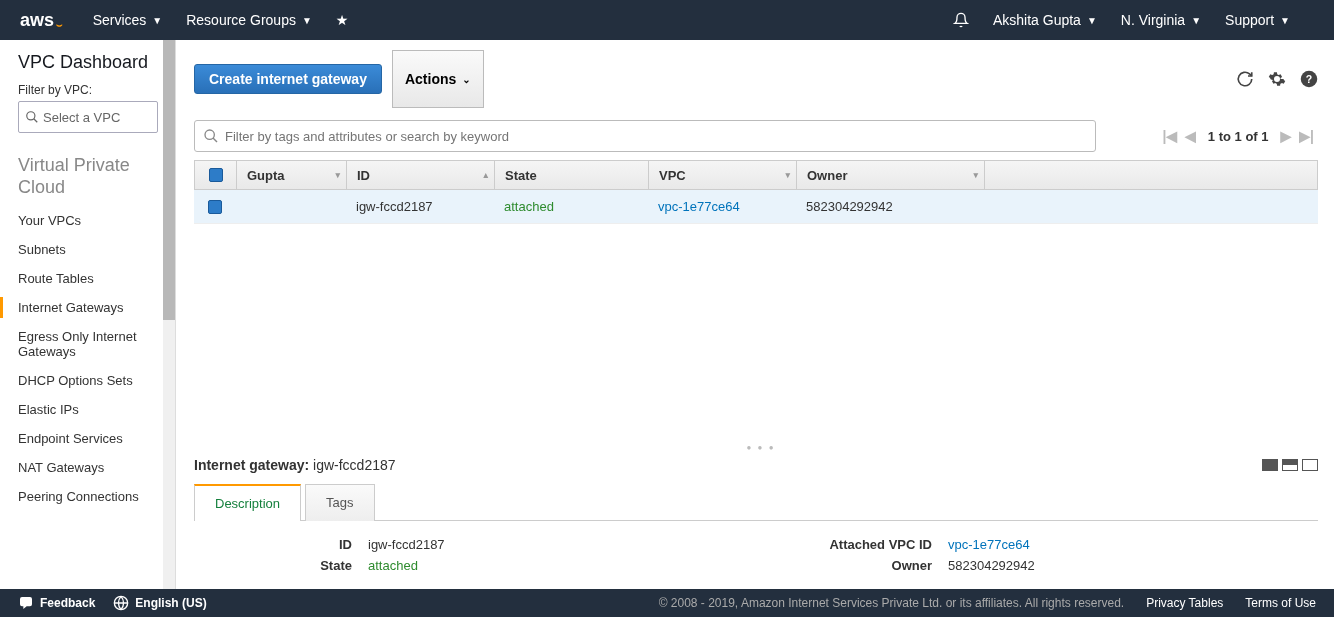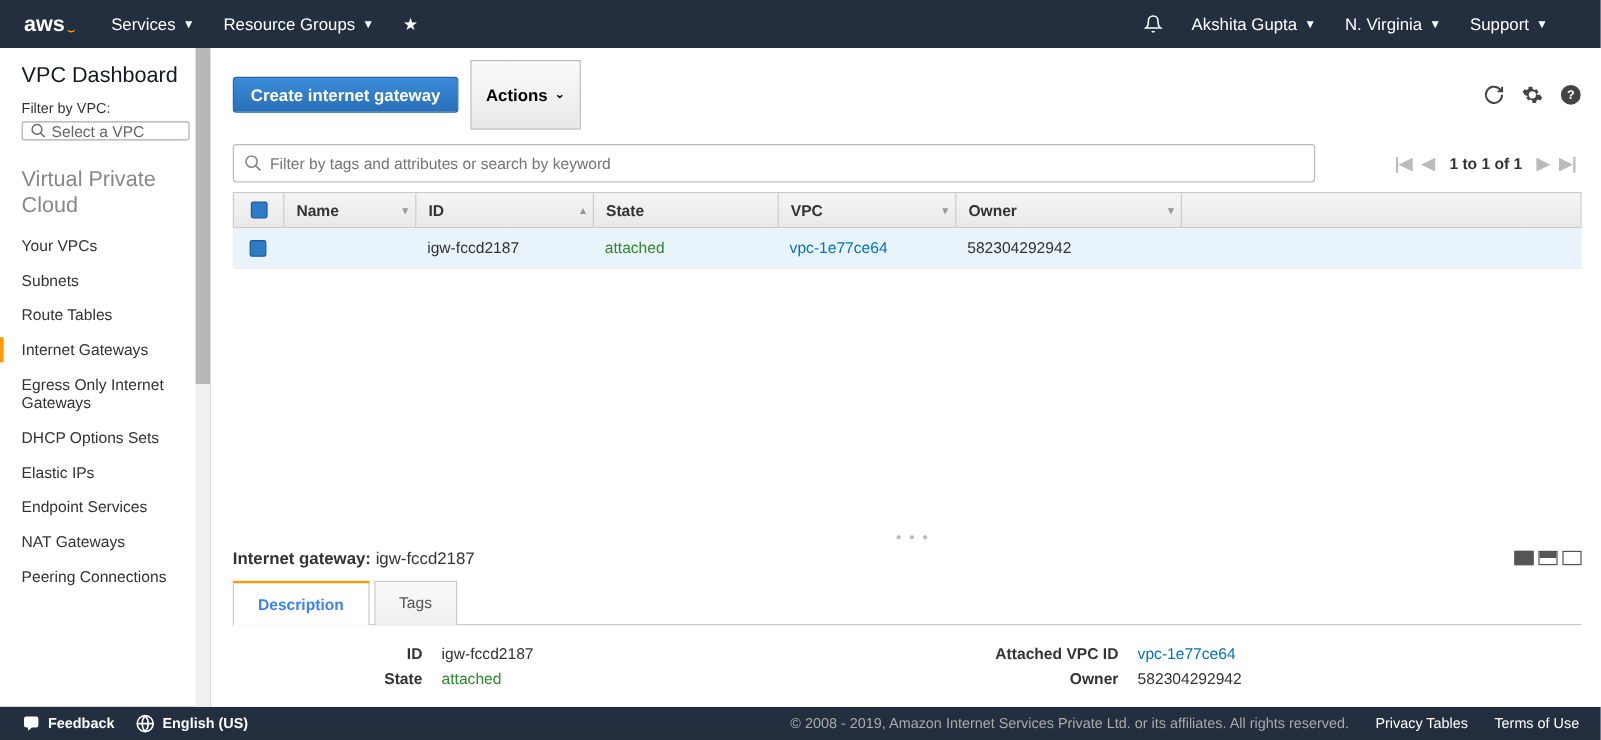--- a/index.html
+++ b/index.html
@@ -14,21 +14,21 @@
 .top-nav-spacer { flex: 1; }
 .pin-icon { color: #fff; font-size: 14px; }
 
 
 .layout { display: flex; height: calc(100vh - 40px - 28px); }
 .sidebar { width: 175px; padding: 12px 16px 12px 18px; position: relative; }
 .sidebar-scroll { position: absolute; right: 0; top: 0; width: 12px; height: 100%; background: #f0f0f0; }
 .sidebar-scroll-thumb { background: #b8b8b8; width: 12px; height: 280px; }
 .sidebar h1 { font-size: 18px; font-weight: 400; color: #16191f; margin-bottom: 10px; }
 .sidebar .filter-label { font-size: 12px; margin-bottom: 4px; display: block; }
-.vpc-select { width: 140px; height: 16px; border: 1px solid #aab; border-radius: 2px; display: flex; align-items: center; padding: 0 6px; background: #fff; font-size: 13px; color: #666; }
+.vpc-select { width: 140px; height: 32px; border: 1px solid #aab; border-radius: 2px; display: flex; align-items: center; padding: 0 6px; background: #fff; font-size: 13px; color: #666; }
 .vpc-select svg { margin-right: 4px; }
 .sidebar h2 { font-size: 18px; font-weight: 400; color: #888; margin-top: 22px; margin-bottom: 8px; line-height: 1.2; }
 .nav-item { display: block; padding: 7px 0; font-size: 13px; color: #333; cursor: pointer; }
 .nav-item.active { color: #333; position: relative; }
 .nav-item.active::before { content: ""; position: absolute; left: -18px; top: 4px; bottom: 4px; width: 3px; background: #ff9900; }
 .collapse-handle { position: absolute; right: -12px; top: 20px; width: 12px; height: 24px; background: #e6e6e6; border: 1px solid #ccc; display: flex; align-items: center; justify-content: center; font-size: 9px; color: #666; cursor: pointer; }
 
 
 .main { flex: 1; background: #fff; border-left: 1px solid #ddd; display: flex; flex-direction: column; position: relative; padding-left: 12px; }
 .toolbar { padding: 10px 16px 8px 6px; display: flex; align-items: center; }
@@ -66,21 +66,21 @@
 
 .detail-splitter { height: 12px; display: flex; justify-content: center; align-items: center; color: #bbb; font-size: 8px; letter-spacing: 2px; cursor: row-resize; margin-top: auto; }
 .detail-header { padding: 4px 16px 10px 6px; display: flex; align-items: center; }
 .detail-title { font-size: 14px; }
 .detail-title b { font-weight: 700; }
 .win-controls { margin-left: auto; display: flex; gap: 4px; }
 .win-btn { width: 16px; height: 12px; border: 1.5px solid #555; cursor: pointer; }
 .win-btn.filled { background: #555; }
 .tabs { display: flex; margin: 0 16px 0 6px; border-bottom: 1px solid #ccc; }
 .tab { padding: 10px 20px; border: 1px solid #ccc; border-bottom: none; background: linear-gradient(#fafafa,#eee); font-size: 13px; cursor: pointer; color: #555; margin-right: 4px; position: relative; top: 1px; }
-.tab.active { background: #fff; border-top: 2px solid #ff9900; font-weight: 700; color: #3b82f6; }
+.tab.active { background: #fff; border-top: 2px solid #ff9900; font-weight: 400; color: #15803d; }
 .detail-body { padding: 16px 40px; display: flex; }
 .detail-col { display: grid; grid-template-columns: 140px 200px; row-gap: 6px; }
 .detail-col.right { margin-left: 200px; grid-template-columns: 180px 200px; }
 .detail-label { text-align: right; font-weight: 700; padding-right: 16px; font-size: 13px; }
 .detail-val { font-size: 13px; }
 
 
 .footer { background: #232f3e; height: 28px; display: flex; align-items: center; padding: 0 18px; color: #ccc; font-size: 12px; }
 .footer .fb { display: flex; align-items: center; margin-right: 18px; color: #fff; cursor: pointer; }
 .footer .fb svg { margin-right: 6px; }
@@ -194,21 +194,21 @@
         <span class="pg-btn">▶|</span>
       </div>
     </div>
 
     <div class="table-wrap">
       <div class="thead">
         <div class="th col-check">
             <div class="checkbox"></div>
           </div>
         <div class="th col-name">
-            <span>Name</span>
+            <span>Gupta</span>
             <span class="sort">▾</span>
           </div>
         <div class="th col-id">
             <span>ID</span>
             <span class="sort">▴</span>
           </div>
         <div class="th col-state">
             <span>State</span>
           </div>
         <div class="th col-vpc">

